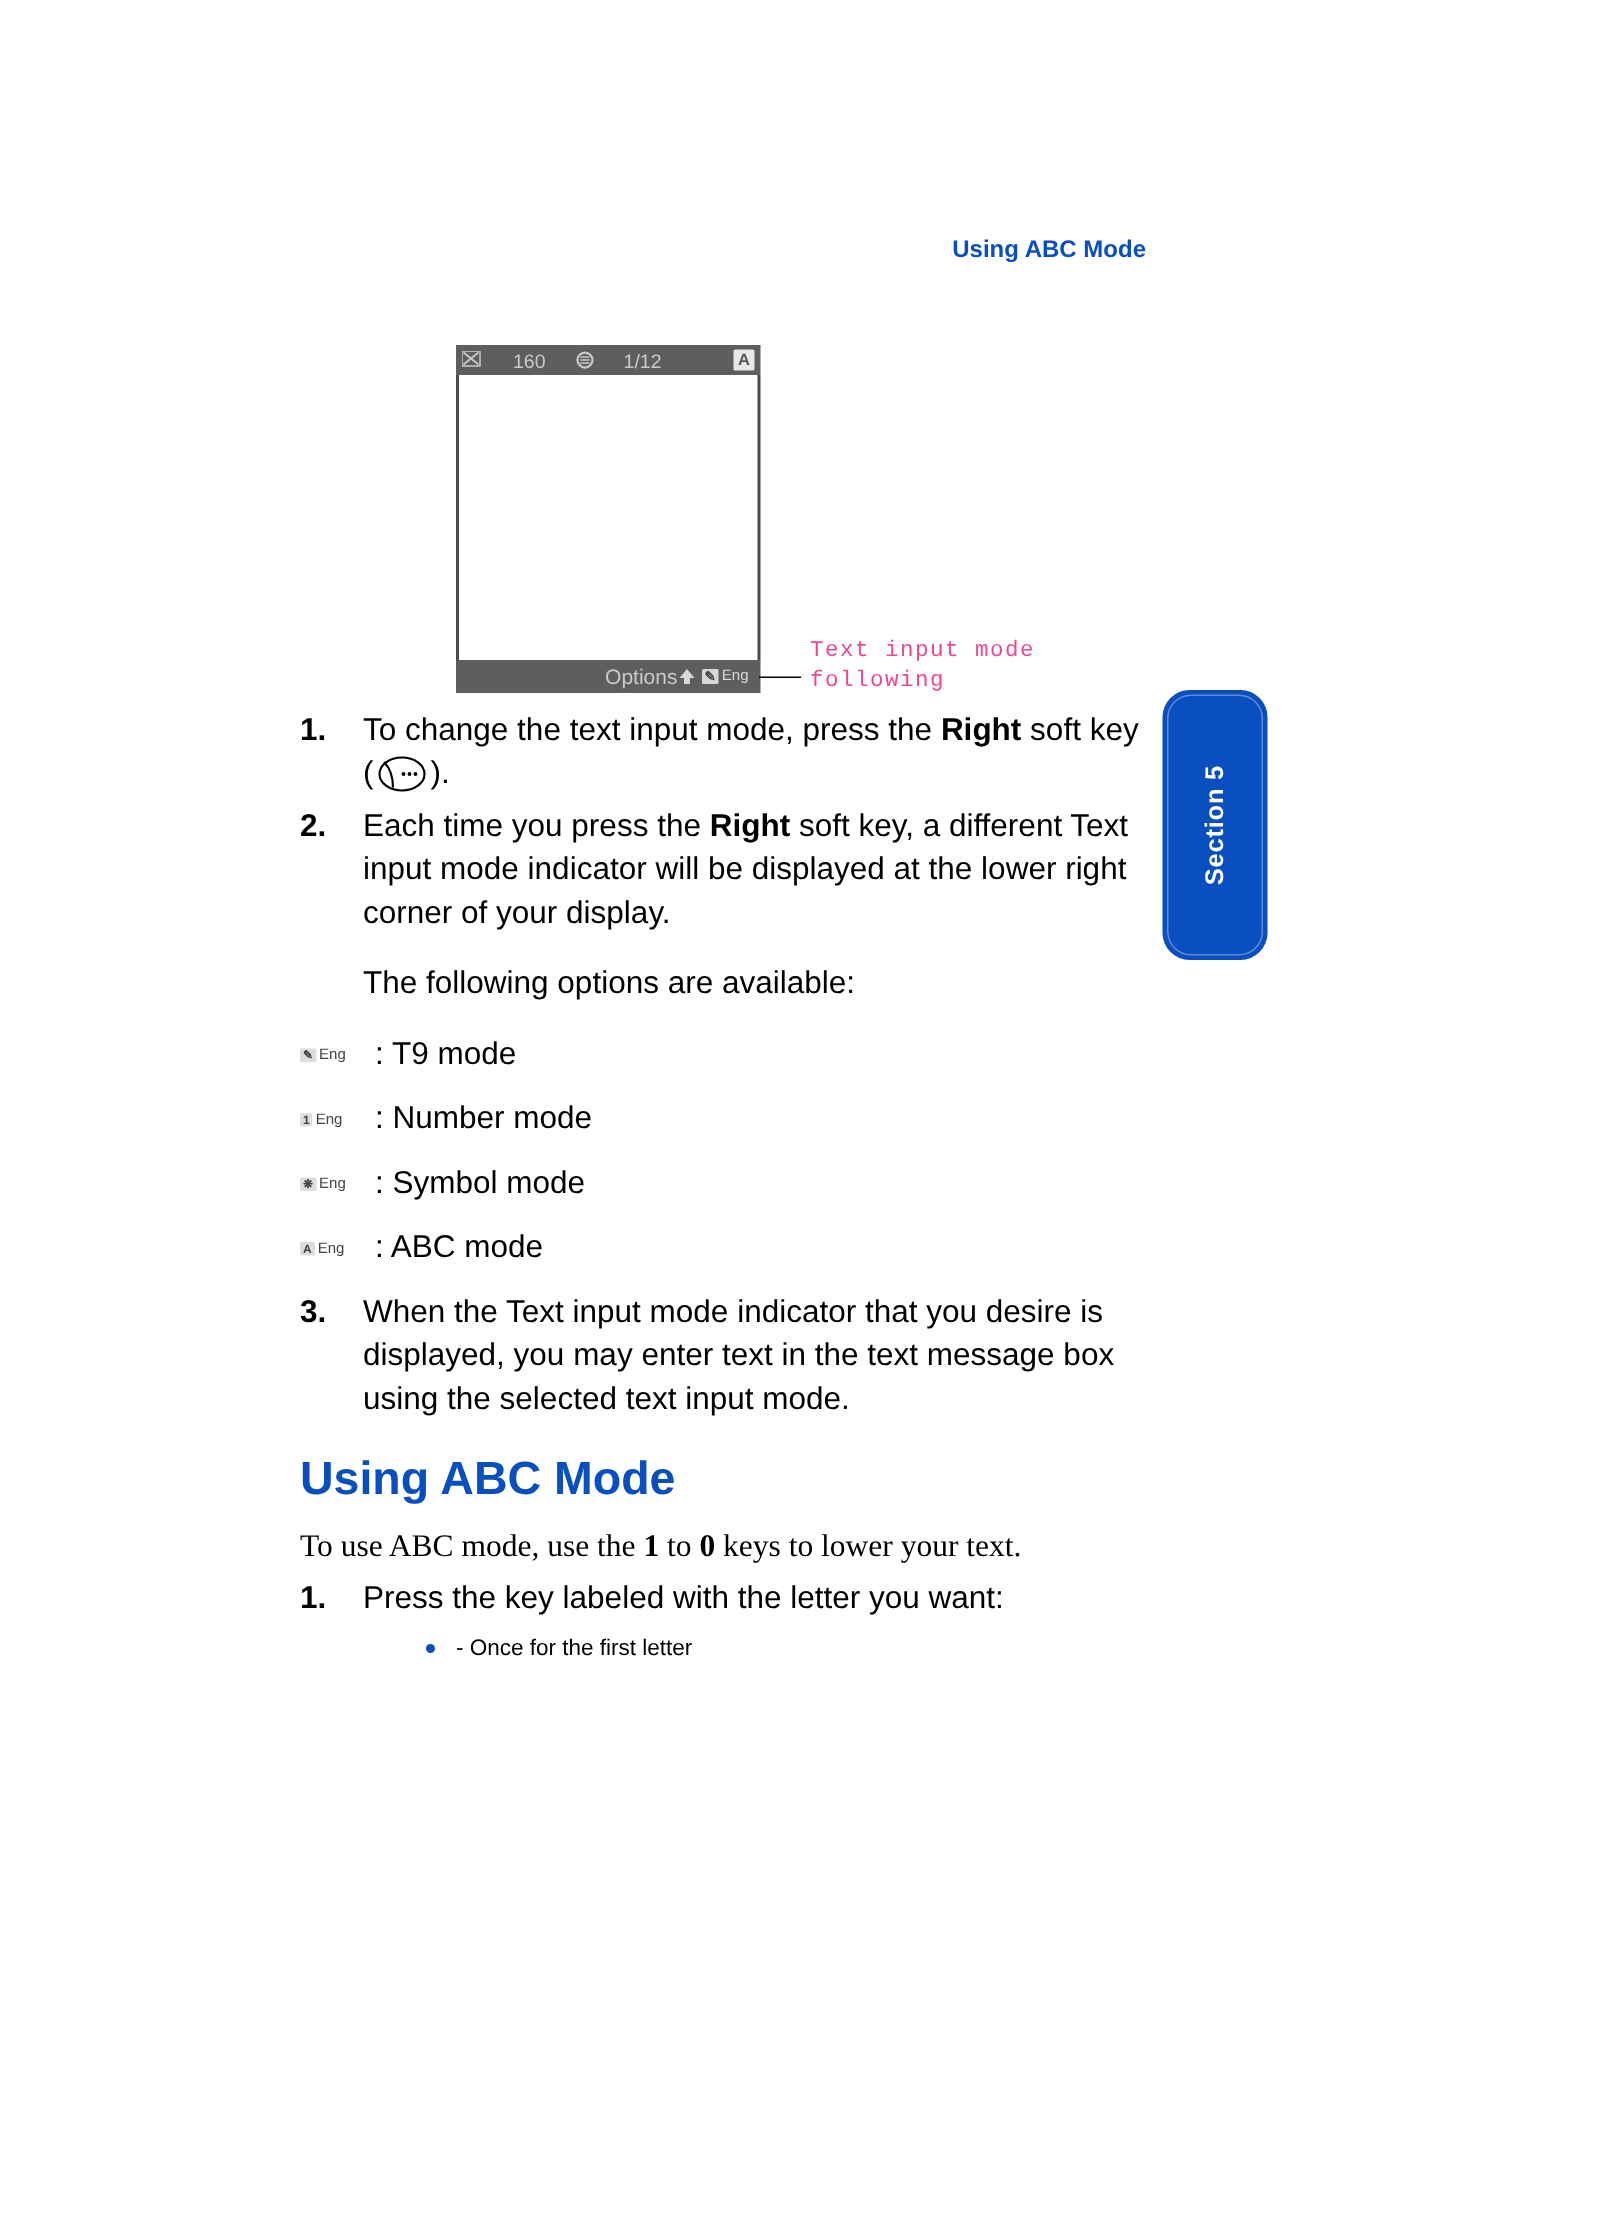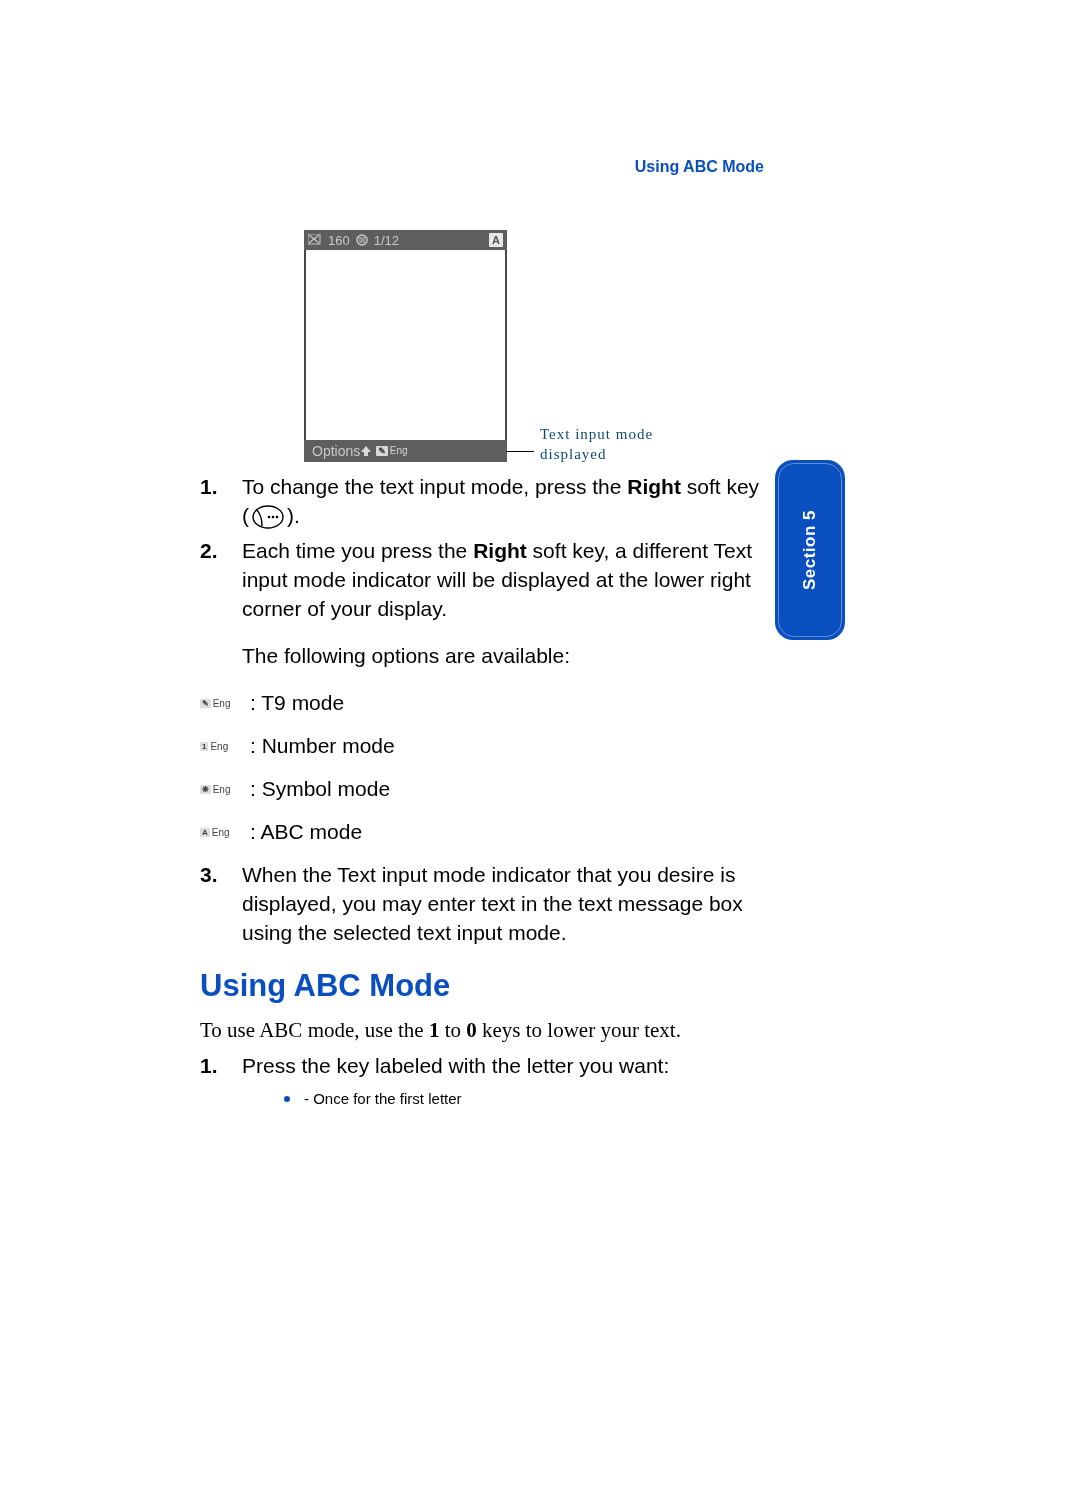--- a/index.html
+++ b/index.html
@@ -39,21 +39,21 @@
     box-sizing: border-box;
   }
   .phone-status {
     height: 20px;
     background: #5e5e5e;
     color: #c9c9c9;
     font-size: 13px;
     display: flex;
     align-items: center;
     padding: 0 4px;
-    gap: 6px;
+    gap: 20px;
     font-family: Arial, sans-serif;
   }
   .phone-status .spacer { flex: 1; }
   .phone-status .aicon {
     width: 14px; height: 14px;
     background: #e8e8e8;
     color: #555;
     font-size: 11px;
     font-weight: 700;
     display: inline-flex;
@@ -68,21 +68,21 @@
     border-left: 2px solid #4a4a4a;
     border-right: 2px solid #4a4a4a;
   }
   .phone-soft {
     height: 22px;
     background: #5e5e5e;
     color: #c9c9c9;
     font-size: 14px;
     display: flex;
     align-items: center;
-    justify-content: flex-start;
+    justify-content: flex-end;
     padding: 0 8px;
     font-family: Arial, sans-serif;
   }
   .mode-ind {
     display:inline-flex;
     align-items:center;
     gap:2px;
   }
   .mode-ind .box {
     background:#d8d8d8;
@@ -110,23 +110,23 @@
     width: 28px;
     height: 0;
     border-top: 1px solid #000;
   }
   .annot {
     position: absolute;
     left: 540px;
     top: 424px;
     font-size: 15px;
     letter-spacing: 1px;
-    color: #0c4a6e;
+    color: #ec4899;
     line-height: 1.35;
-    font-family: Liberation Serif, serif;
+    font-family: Liberation Mono, monospace;
   }
 
   
   .sectab {
     position: absolute;
     right: 235px;
     top: 460px;
     width: 70px;
     height: 180px;
     background: #0a4fbf;
@@ -305,21 +305,21 @@
           <span class="box">✎</span>
             <span class="lang">Eng</span>
         </span>
       </span>
     </div>
   </div>
 
   <div class="leader"></div>
   <div class="annot">
     <span>Text input mode</span><br>
-    <span>displayed</span>
+    <span>following</span>
   </div>
 
   <div class="sectab">
     <span>Section 5</span>
   </div>
 
   <div class="col">
     <div class="ol-item">
       <div class="num">1.</div>
       <div class="txt">

